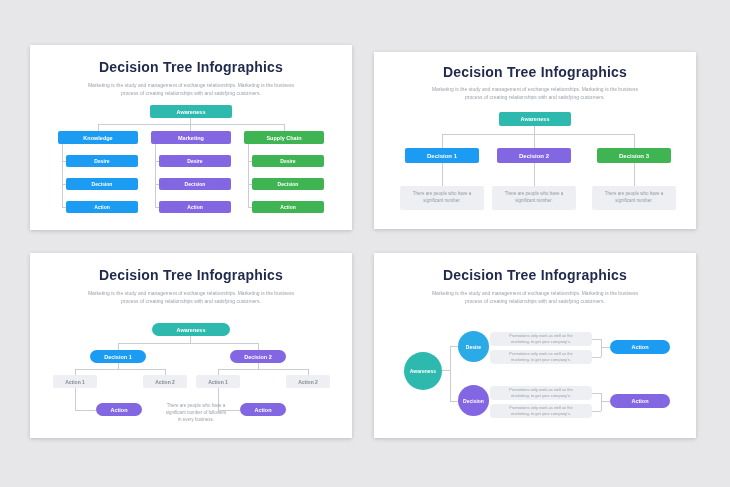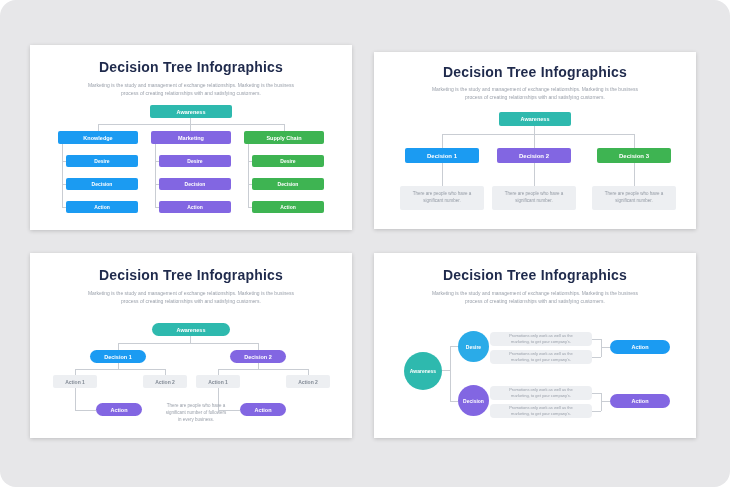--- a/index.html
+++ b/index.html
@@ -1,18 +1,18 @@
 <!DOCTYPE html>
 <html><head>
 <meta charset="utf-8">
 <style>
   * { margin:0; padding:0; box-sizing:border-box; }
   html,body { width:730px; height:487px; }
   body { font-family:"Liberation Sans", sans-serif; overflow:hidden; }
-  .canvas { position:relative; width:730px; height:487px; background:#e7e7e9; overflow:hidden;border-radius:16px; }
+  .canvas { position:relative; width:730px; height:487px; background:#e7e7e9; overflow:hidden; }
   .slide { position:absolute; background:#ffffff; box-shadow:0 1px 4px rgba(0,0,0,0.18); }
   .slide-title { position:absolute; left:0; width:100%; text-align:center; font-weight:800; font-size:14px; color:#1f2a4c; letter-spacing:0.2px; }
   .slide-sub { position:absolute; left:0; width:100%; text-align:center; font-size:5px; color:#9ba1ab; line-height:1.5; }
   .node { position:absolute; display:flex; align-items:center; justify-content:center; color:#fff; font-size:5.5px; font-weight:700; border-radius:2px; text-align:center; }
   .sub-node { width:72px; height:12px; font-size:5px; }
   .pill { border-radius:7px; }
   .circle { border-radius:50%; font-size:5px; }
   .teal { background:#2eb9ae; }
   .blue { background:#1b9bf2; }
   .cyan { background:#2aabe8; }

